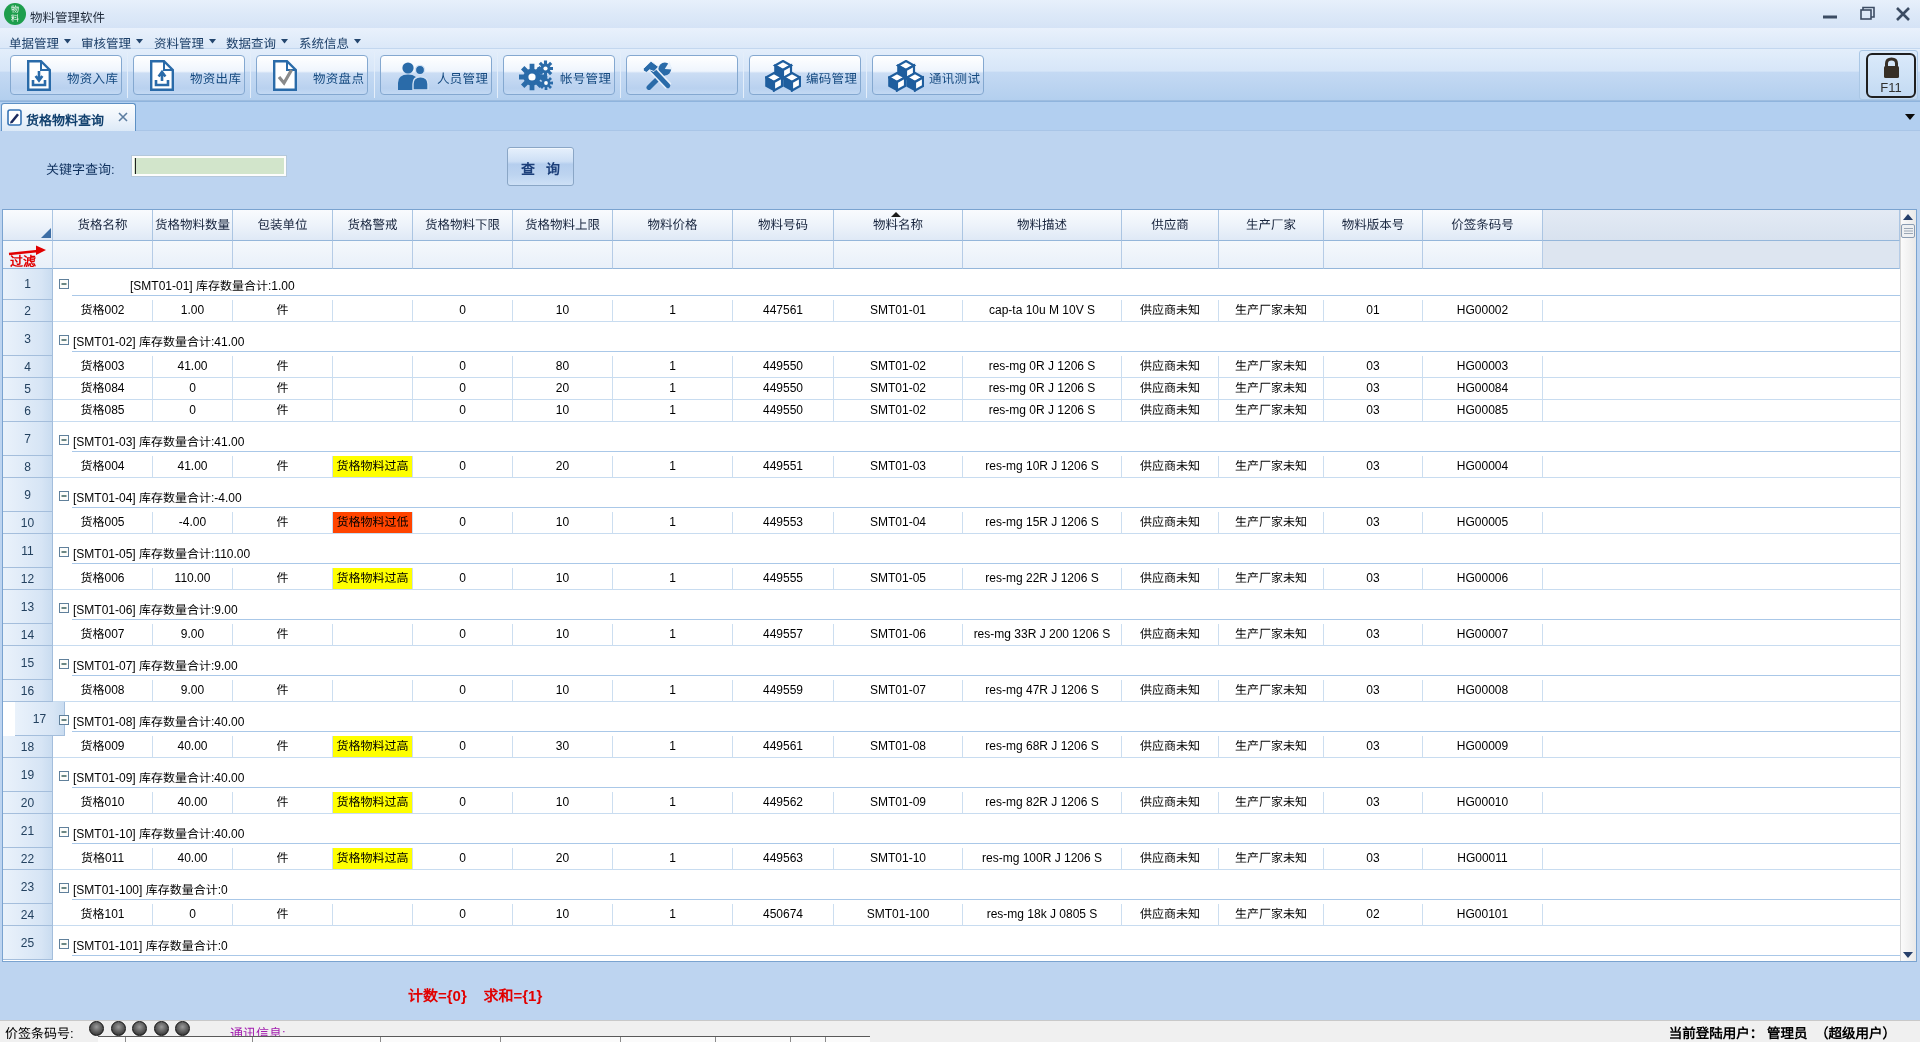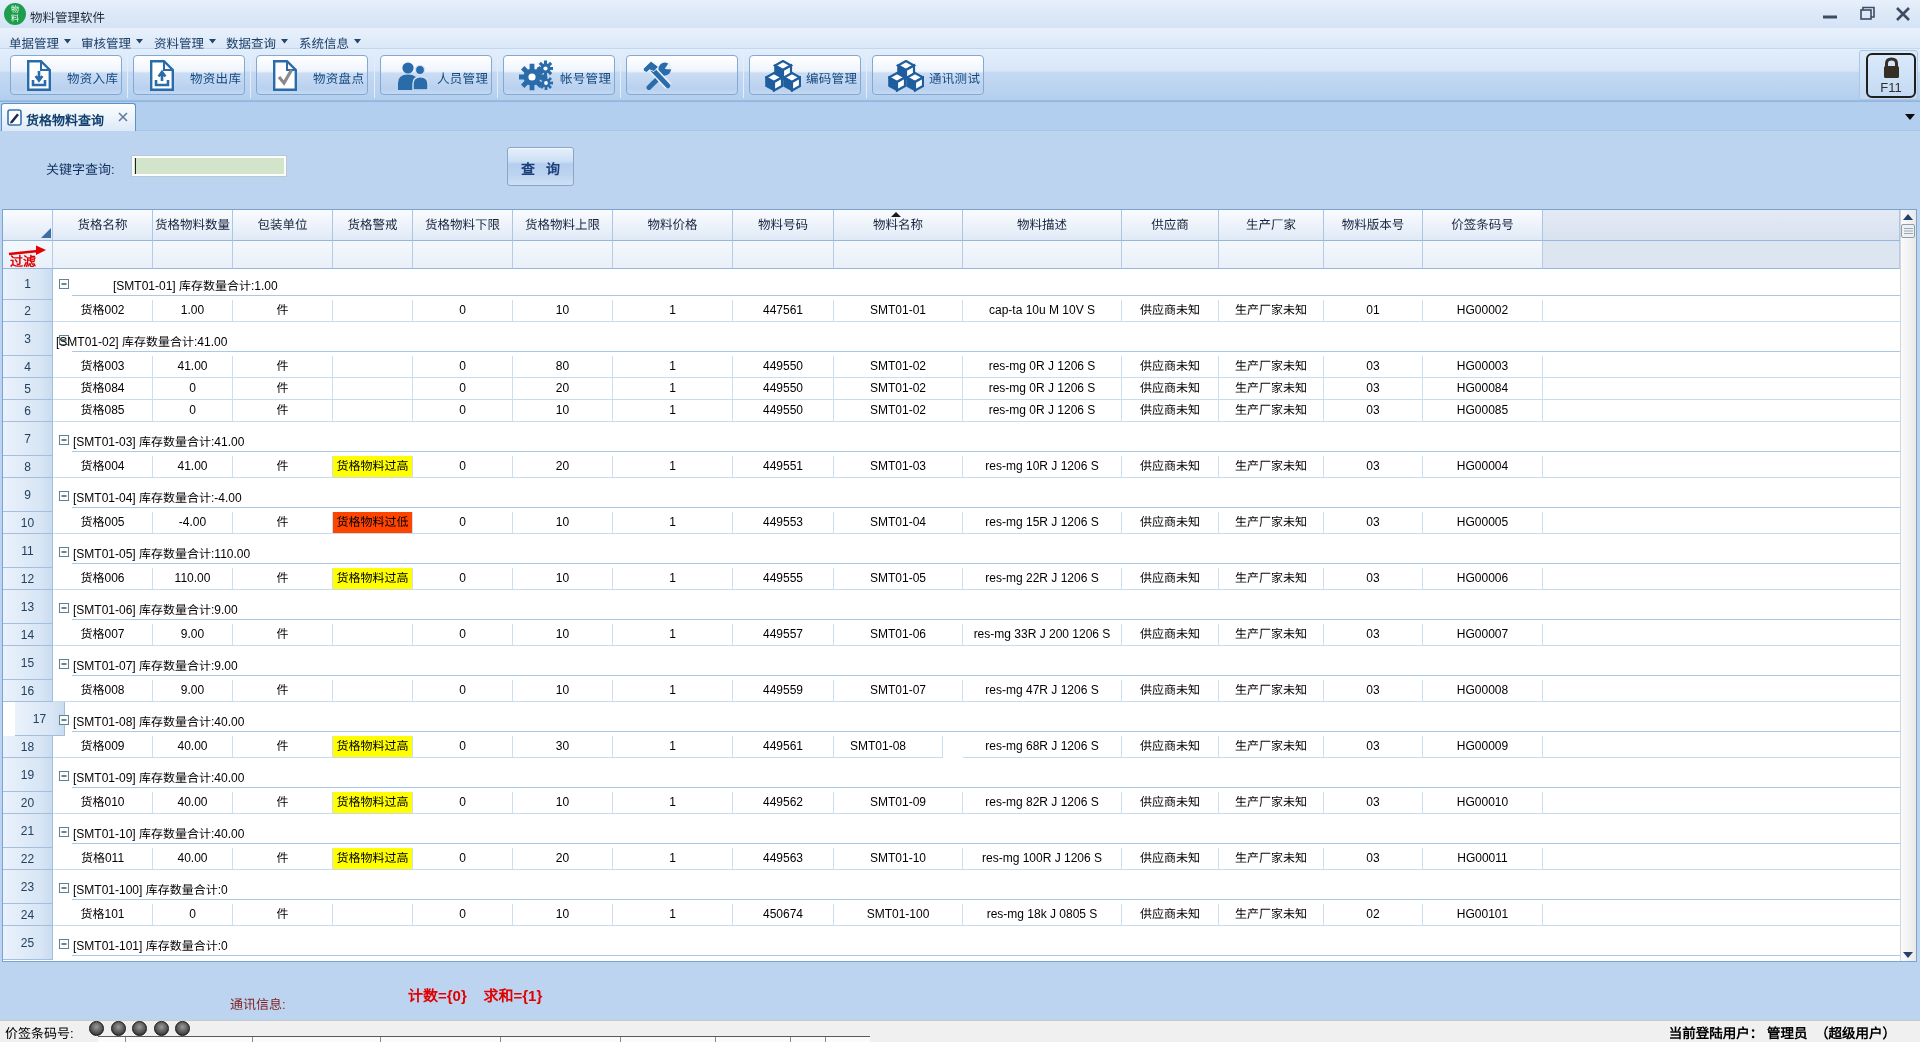--- a/index.html
+++ b/index.html
@@ -216,21 +216,21 @@
 <svg class="abs" style="left:8px;top:243px" width="40" height="24" viewBox="0 0 40 24">
     <path d="M1 11 L30 8" stroke="#e10000" stroke-width="2.4" fill="none"></path>
     <path d="M28 2.5 L38 7 L28 12 Z" fill="#e10000"></path>
     <text x="2" y="23" font-size="13" font-weight="bold" fill="#e10000">过滤</text>
   </svg>
 <div class="abs ncell" style="top:269px;height:31px;line-height:31px;">1</div>
 <svg class="abs" style="left:59px;top:279px" width="10" height="10" viewBox="0 0 10 10">
     <rect x="0.5" y="0.5" width="9" height="9" fill="#fcfcfa" stroke="#60809b"></rect>
     <path d="M2.5 5 H7.5" stroke="#2d5550" stroke-width="1.4"></path>
   </svg>
-<div class="abs gtext" style="left:65px;top:276px;padding-left:48px;">[SMT01-01] 库存数量合计:1.00</div>
+<div class="abs gtext" style="left:82px;top:276px;padding-left:48px;">[SMT01-01] 库存数量合计:1.00</div>
 <div class="abs" style="left:72px;top:295px;width:1828px;height:1px;background:#aac8e8;"></div>
 <div class="abs ncell" style="top:300px;height:22px;line-height:22px;">2</div>
 <div class="abs dcell" style="left:53px;top:300px;width:100px;height:22px;line-height:21px;">货格002</div>
 <div class="abs dcell" style="left:153px;top:300px;width:80px;height:22px;line-height:21px;">1.00</div>
 <div class="abs dcell" style="left:233px;top:300px;width:100px;height:22px;line-height:21px;">件</div>
 <div class="abs dcell" style="left:333px;top:300px;width:80px;height:22px;line-height:21px;"></div>
 <div class="abs dcell" style="left:413px;top:300px;width:100px;height:22px;line-height:21px;">0</div>
 <div class="abs dcell" style="left:513px;top:300px;width:100px;height:22px;line-height:21px;">10</div>
 <div class="abs dcell" style="left:613px;top:300px;width:120px;height:22px;line-height:21px;">1</div>
 <div class="abs dcell" style="left:733px;top:300px;width:101px;height:22px;line-height:21px;">447561</div>
@@ -239,21 +239,21 @@
 <div class="abs dcell" style="left:1122px;top:300px;width:97px;height:22px;line-height:21px;">供应商未知</div>
 <div class="abs dcell" style="left:1219px;top:300px;width:105px;height:22px;line-height:21px;">生产厂家未知</div>
 <div class="abs dcell" style="left:1324px;top:300px;width:99px;height:22px;line-height:21px;">01</div>
 <div class="abs dcell" style="left:1423px;top:300px;width:120px;height:22px;line-height:21px;">HG00002</div>
 <div class="abs" style="left:1543px;top:321px;width:357px;height:1px;background:#c8dcf0;"></div>
 <div class="abs ncell" style="top:322px;height:34px;line-height:34px;">3</div>
 <svg class="abs" style="left:59px;top:335px" width="10" height="10" viewBox="0 0 10 10">
     <rect x="0.5" y="0.5" width="9" height="9" fill="#fcfcfa" stroke="#60809b"></rect>
     <path d="M2.5 5 H7.5" stroke="#2d5550" stroke-width="1.4"></path>
   </svg>
-<div class="abs gtext" style="left:56px;top:332px;">[SMT01-02] 库存数量合计:41.00</div>
+<div class="abs gtext" style="left:73px;top:332px;">[SMT01-02] 库存数量合计:41.00</div>
 <div class="abs" style="left:72px;top:351px;width:1828px;height:1px;background:#aac8e8;"></div>
 <div class="abs ncell" style="top:356px;height:22px;line-height:22px;">4</div>
 <div class="abs dcell" style="left:53px;top:356px;width:100px;height:22px;line-height:21px;">货格003</div>
 <div class="abs dcell" style="left:153px;top:356px;width:80px;height:22px;line-height:21px;">41.00</div>
 <div class="abs dcell" style="left:233px;top:356px;width:100px;height:22px;line-height:21px;">件</div>
 <div class="abs dcell" style="left:333px;top:356px;width:80px;height:22px;line-height:21px;"></div>
 <div class="abs dcell" style="left:413px;top:356px;width:100px;height:22px;line-height:21px;">0</div>
 <div class="abs dcell" style="left:513px;top:356px;width:100px;height:22px;line-height:21px;">80</div>
 <div class="abs dcell" style="left:613px;top:356px;width:120px;height:22px;line-height:21px;">1</div>
 <div class="abs dcell" style="left:733px;top:356px;width:101px;height:22px;line-height:21px;">449550</div>
@@ -420,21 +420,21 @@
 <div class="abs" style="left:72px;top:731px;width:1828px;height:1px;background:#aac8e8;"></div>
 <div class="abs ncell" style="top:736px;height:22px;line-height:22px;">18</div>
 <div class="abs dcell" style="left:53px;top:736px;width:100px;height:22px;line-height:21px;">货格009</div>
 <div class="abs dcell" style="left:153px;top:736px;width:80px;height:22px;line-height:21px;">40.00</div>
 <div class="abs dcell" style="left:233px;top:736px;width:100px;height:22px;line-height:21px;">件</div>
 <div class="abs dcell" style="left:333px;top:736px;width:80px;height:22px;line-height:21px;background:#ffff00;">货格物料过高</div>
 <div class="abs dcell" style="left:413px;top:736px;width:100px;height:22px;line-height:21px;">0</div>
 <div class="abs dcell" style="left:513px;top:736px;width:100px;height:22px;line-height:21px;">30</div>
 <div class="abs dcell" style="left:613px;top:736px;width:120px;height:22px;line-height:21px;">1</div>
 <div class="abs dcell" style="left:733px;top:736px;width:101px;height:22px;line-height:21px;">449561</div>
-<div class="abs dcell" style="left:814px;top:736px;width:129px;height:22px;line-height:21px;">SMT01-08</div>
+<div class="abs dcell" style="left:834px;top:736px;width:129px;height:22px;line-height:21px;">SMT01-08</div>
 <div class="abs dcell" style="left:963px;top:736px;width:159px;height:22px;line-height:21px;">res-mg 68R J 1206 S</div>
 <div class="abs dcell" style="left:1122px;top:736px;width:97px;height:22px;line-height:21px;">供应商未知</div>
 <div class="abs dcell" style="left:1219px;top:736px;width:105px;height:22px;line-height:21px;">生产厂家未知</div>
 <div class="abs dcell" style="left:1324px;top:736px;width:99px;height:22px;line-height:21px;">03</div>
 <div class="abs dcell" style="left:1423px;top:736px;width:120px;height:22px;line-height:21px;">HG00009</div>
 <div class="abs" style="left:1543px;top:757px;width:357px;height:1px;background:#c8dcf0;"></div>
 <div class="abs ncell" style="top:758px;height:34px;line-height:34px;">19</div>
 <svg class="abs" style="left:59px;top:771px" width="10" height="10" viewBox="0 0 10 10">
     <rect x="0.5" y="0.5" width="9" height="9" fill="#fcfcfa" stroke="#60809b"></rect>
     <path d="M2.5 5 H7.5" stroke="#2d5550" stroke-width="1.4"></path>
@@ -522,21 +522,21 @@
     <path d="M0 0 H10 L5 6 Z" fill="#27406b"></path>
   </svg>
 <div class="abs red" style="left:408px;top:984px;font-size:15px;">计数={0}&nbsp;&nbsp;&nbsp;&nbsp;求和={1}</div>
 <div class="abs statusbar"></div>
 <div class="abs" style="left:5px;top:1023px;font-size:13px;color:#000;">价签条码号:</div>
 <div class="abs" style="left:89px;top:1021px;width:15px;height:15px;border-radius:50%;background:radial-gradient(circle at 50% 38%,#9a9a9a 0%,#555 55%,#1d1d1d 100%);border:1px solid #111;"></div>
 <div class="abs" style="left:111px;top:1021px;width:15px;height:15px;border-radius:50%;background:radial-gradient(circle at 50% 38%,#9a9a9a 0%,#555 55%,#1d1d1d 100%);border:1px solid #111;"></div>
 <div class="abs" style="left:132px;top:1021px;width:15px;height:15px;border-radius:50%;background:radial-gradient(circle at 50% 38%,#9a9a9a 0%,#555 55%,#1d1d1d 100%);border:1px solid #111;"></div>
 <div class="abs" style="left:154px;top:1021px;width:15px;height:15px;border-radius:50%;background:radial-gradient(circle at 50% 38%,#9a9a9a 0%,#555 55%,#1d1d1d 100%);border:1px solid #111;"></div>
 <div class="abs" style="left:175px;top:1021px;width:15px;height:15px;border-radius:50%;background:radial-gradient(circle at 50% 38%,#9a9a9a 0%,#555 55%,#1d1d1d 100%);border:1px solid #111;"></div>
-<div class="abs" style="left:230px;top:994px;font-size:13px;color:#7f1d1d;">通讯信息:</div>
+<div class="abs" style="left:230px;top:1023px;font-size:13px;color:#a21caf;">通讯信息:</div>
 <div class="abs" style="right:24px;top:1022px;font-size:13.5px;font-weight:bold;color:#000;">当前登陆用户：&nbsp;管理员&nbsp;&nbsp;（超级用户）</div>
 <div class="abs" style="left:0;top:1040px;width:1920px;height:2px;background:#f0f0f0;"></div>
 <div class="abs" style="left:98px;top:1036px;width:772px;height:6px;background:#fbfbfb;border-top:1px solid #5a5a5a;"></div>
 <div class="abs" style="left:125px;top:1037px;width:1px;height:5px;background:#8a8a8a;"></div>
 <div class="abs" style="left:252px;top:1037px;width:1px;height:5px;background:#8a8a8a;"></div>
 <div class="abs" style="left:380px;top:1037px;width:1px;height:5px;background:#8a8a8a;"></div>
 <div class="abs" style="left:500px;top:1037px;width:1px;height:5px;background:#8a8a8a;"></div>
 <div class="abs" style="left:620px;top:1037px;width:1px;height:5px;background:#8a8a8a;"></div>
 <div class="abs" style="left:715px;top:1037px;width:1px;height:5px;background:#8a8a8a;"></div>
 <div class="abs" style="left:790px;top:1037px;width:1px;height:5px;background:#8a8a8a;"></div>

